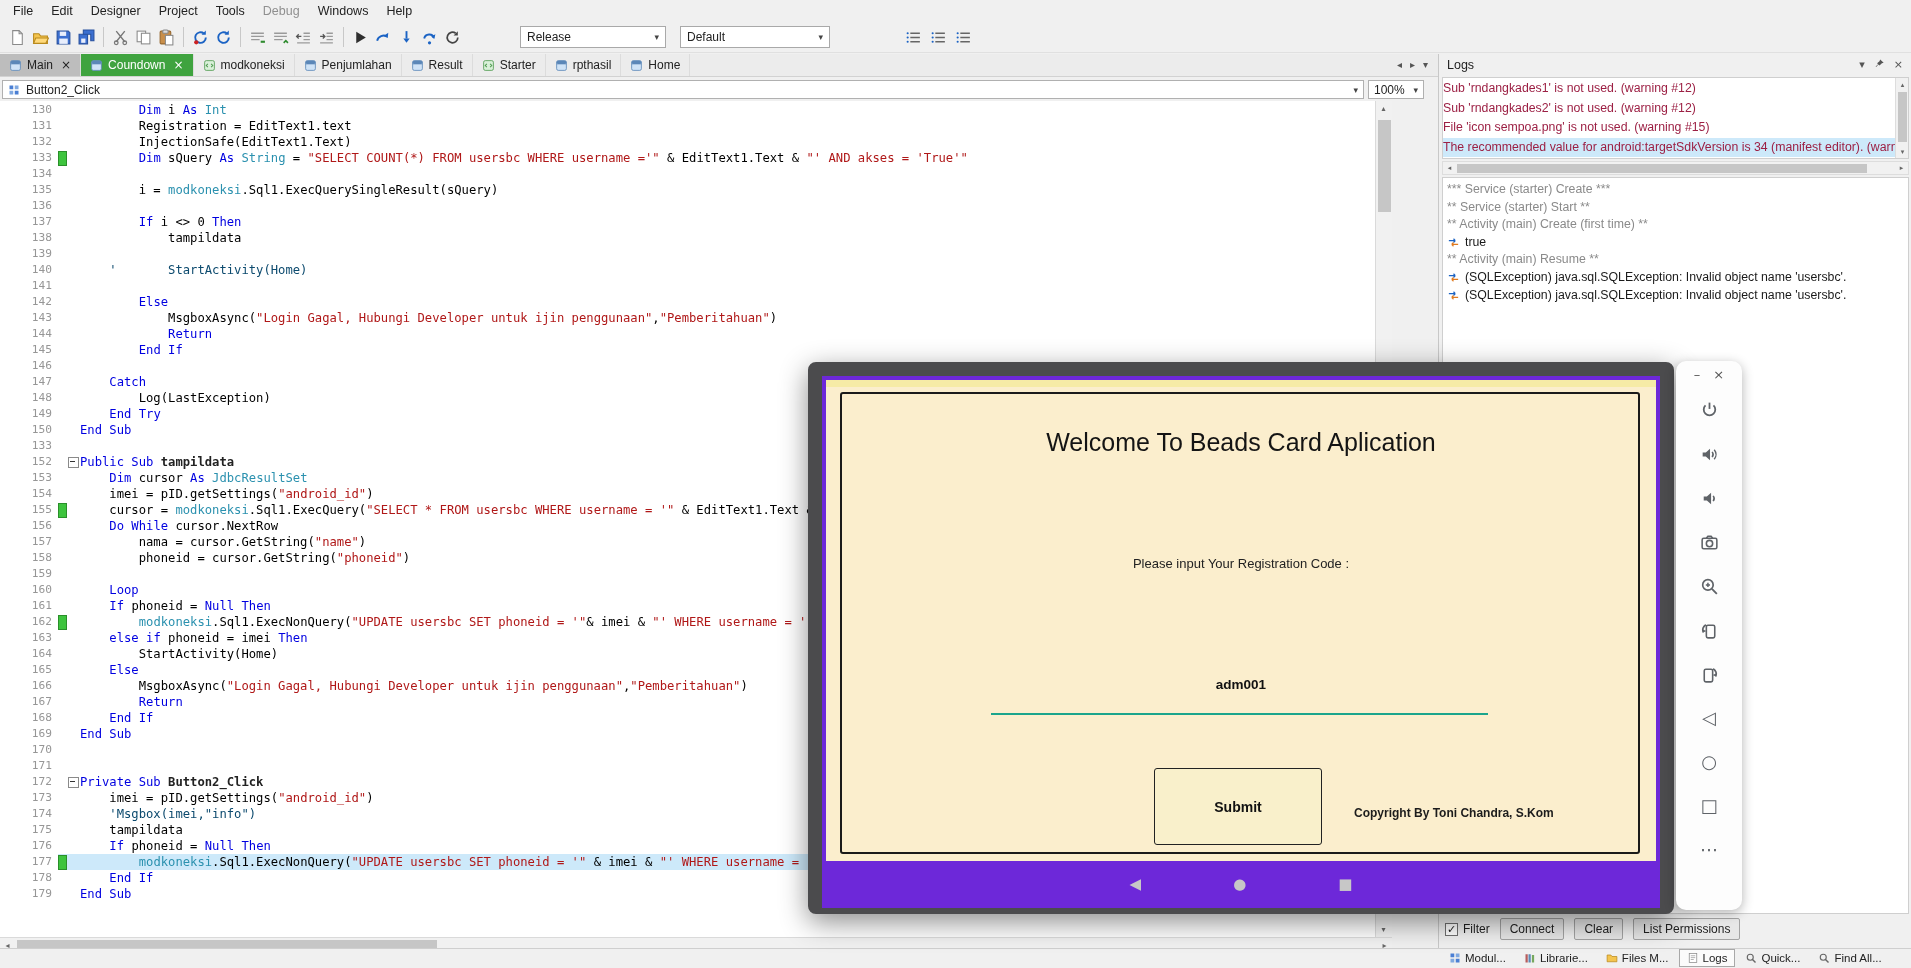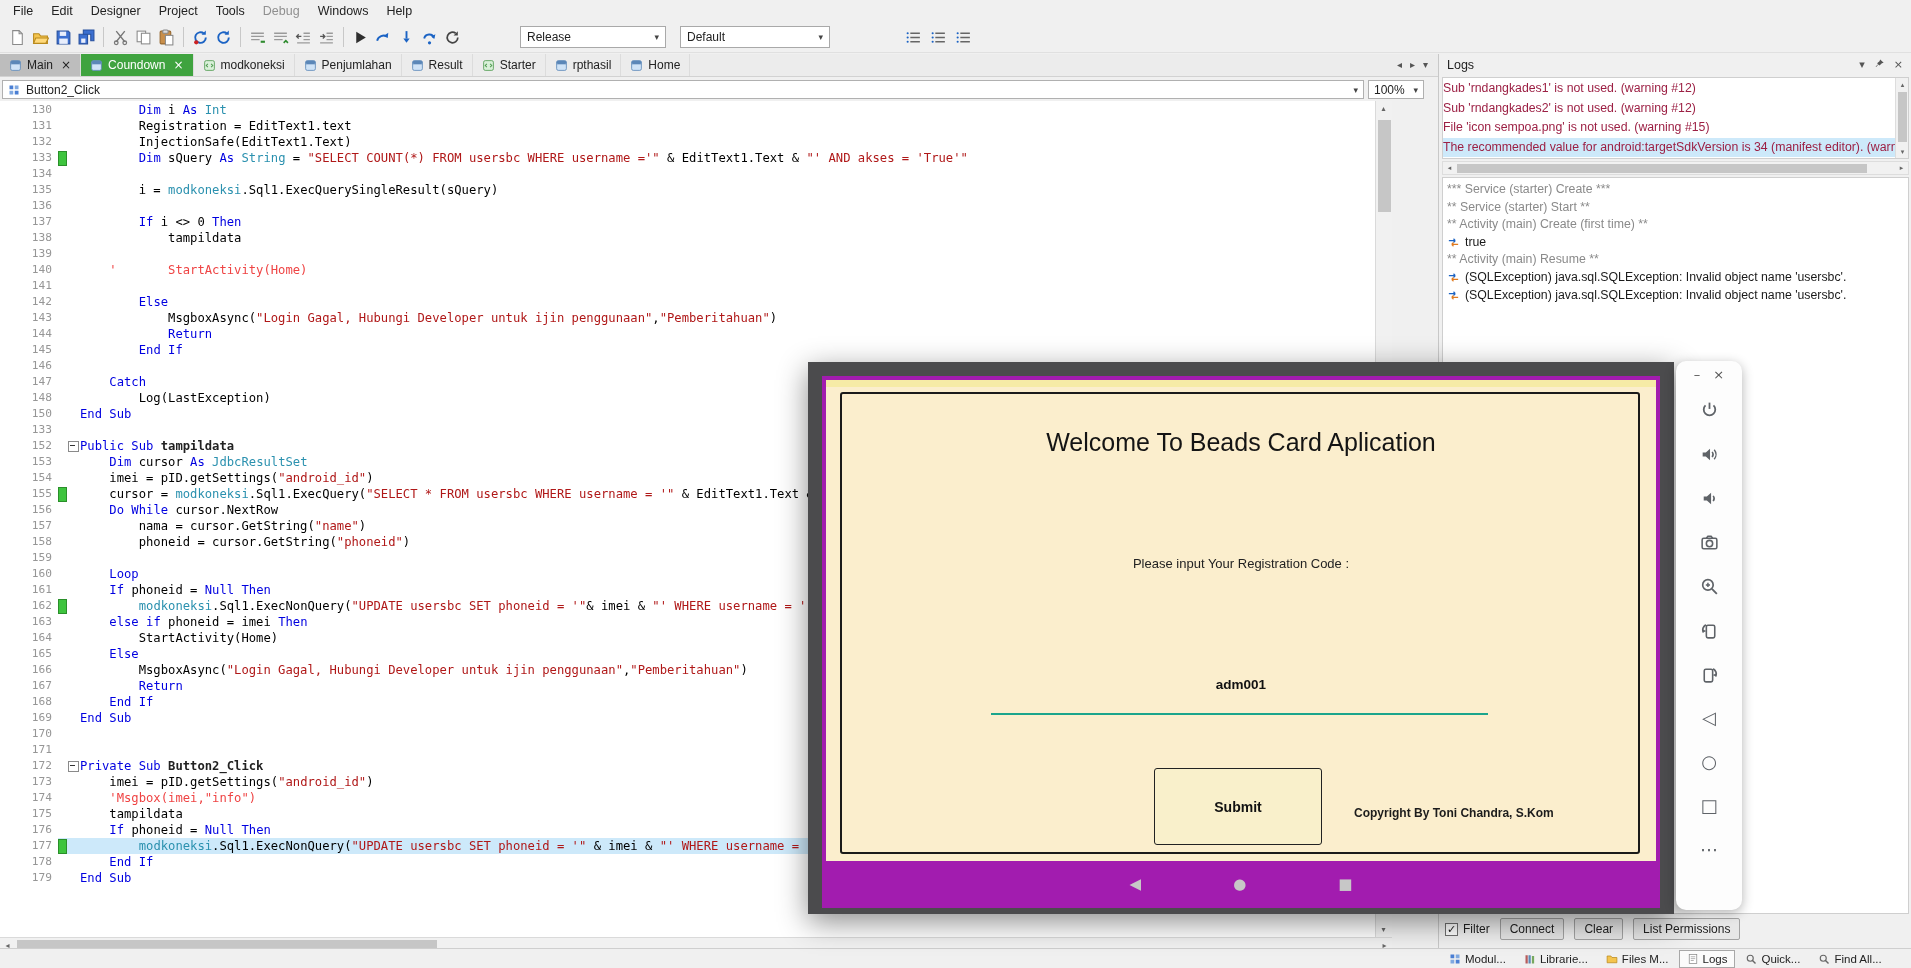--- a/index.html
+++ b/index.html
@@ -51,21 +51,21 @@
 .cl .fold{flex:0 0 13px;position:relative}
 .cl .fold.box::before{content:"";position:absolute;left:1px;top:3px;width:9px;height:9px;border:1px solid #8a8a8a;background:#fff}
 .cl .fold.box::after{content:"";position:absolute;left:3px;top:7px;width:5px;height:1px;background:#333}
 .cl.sel{background:#cde9fa}
 .cl.sel .ln{background:#fff}
 .codetext{white-space:pre}
 .codetext .p{color:#000}
 .codetext .k{color:#0000e0}
 .codetext .t{color:#2b91af}
 .codetext .s{color:#b01818}
-.codetext .c{color:#ef4444}
+.codetext .c{color:#0c4a6e}
 .codetext .b{font-weight:bold}
 
 
 #editor-vsb{position:absolute;left:1375px;top:101px;width:17px;height:836px;background:#f1f1f1;border-left:1px solid #dadada}
 #editor-hsb{position:absolute;left:0;top:937px;width:1392px;height:15px;background:#f1f1f1;border-top:1px solid #dadada}
 .sb-arrow{position:absolute;width:15px;height:15px;display:flex;align-items:center;justify-content:center;color:#666;font-size:8px}
 #vsb-thumb{position:absolute;left:2px;top:19px;width:13px;height:92px;background:#c6c6c6}
 #hsb-thumb{position:absolute;left:17px;top:2px;width:420px;height:11px;background:#c6c6c6}
 
 
@@ -87,27 +87,27 @@
 .log.info .ltext{color:#8a8a8a}
 .log.device .ltext{color:#1a1a1a}
 .licon svg{width:13px;height:13px;display:block}
 #logs-controls{position:absolute;left:6px;bottom:8px;display:flex;align-items:center;gap:10px}
 .chk{width:13px;height:13px;border:1px solid #707070;background:#fff;display:inline-flex;align-items:center;justify-content:center;font-size:11px;color:#1b1b1b}
 #filter-wrap{display:flex;align-items:center;gap:5px}
 .btn{height:22px;padding:0 9px;background:#e7e7e7;border:1px solid #a3a3a3;border-radius:2px;font-size:12px;display:inline-flex;align-items:center}
 
 
 #statusbar{position:absolute;left:0;top:948px;width:1911px;height:20px;background:#f0f0f0;border-top:1px solid #cfcfcf;display:flex;align-items:center}
-#status-tabs{display:flex;align-items:center;margin-left:1441px;gap:2px;height:100%}
+#status-tabs{display:flex;align-items:flex-start;margin-left:1441px;gap:2px;height:100%}
 .stab{display:flex;align-items:center;gap:4px;padding:0 7px;height:18px;font-size:11.5px;white-space:nowrap;border:1px solid transparent}
 .stab.active{background:#fbfbfb;border:1px solid #a8a8a8}
 .sicon svg{width:12px;height:12px;display:block}
 
 
-#emu{position:absolute;left:808px;top:362px;width:866px;height:552px;background:#a21caf;border:14px solid #4b4b4d;border-bottom-width:6px;border-radius:0;box-shadow:0 8px 28px rgba(0,0,0,.45);z-index:30}
+#emu{position:absolute;left:808px;top:362px;width:866px;height:552px;background:#6d28d9;border:14px solid #4b4b4d;border-bottom-width:6px;border-radius:8px;box-shadow:0 8px 28px rgba(0,0,0,.45);z-index:30}
 #emu-screen{position:absolute;left:4px;top:4px;width:830px;height:481px;background:#fbeecd;overflow:hidden}
 #scr-topband{position:absolute;left:0;top:0;width:100%;height:7px;background:#f6eba6}
 #scr-border{position:absolute;left:14px;top:12px;right:16px;bottom:7px;border:2px solid #1a1a1a;border-radius:3px}
 #scr-title{position:absolute;left:0;top:48px;width:100%;text-align:center;font-size:25px;font-weight:500;color:#141414}
 #scr-prompt{position:absolute;left:0;top:176px;width:100%;text-align:center;font-size:13px;color:#222}
 #reg-value{position:absolute;left:0;top:297px;width:100%;text-align:center;font-size:13.5px;font-weight:bold;color:#111}
 #reg-underline{position:absolute;left:165px;top:333px;width:497px;height:2px;background:#1aa58c}
 #submit-btn{position:absolute;left:328px;top:388px;width:168px;height:77px;background:#f9f0cb;border:1.5px solid #222;border-radius:3px;display:flex;align-items:center;justify-content:center;font-size:14px;font-weight:bold;color:#111}
 #scr-copyright{position:absolute;left:528px;top:426px;font-size:12px;font-weight:bold;color:#1c1c1c}
 #emu-nav{position:absolute;left:0;top:485px;width:838px;height:47px;display:flex;align-items:center;justify-content:center;gap:92px}
@@ -419,20 +419,21 @@
         <div class="cl"><span class="ln">139</span><span class="mk"></span><span class="fold"></span><span class="codetext"></span></div>
         <div class="cl"><span class="ln">140</span><span class="mk"></span><span class="fold"></span><span class="codetext"><span class="c">    '       StartActivity(Home)</span></span></div>
         <div class="cl"><span class="ln">141</span><span class="mk"></span><span class="fold"></span><span class="codetext"></span></div>
         <div class="cl"><span class="ln">142</span><span class="mk"></span><span class="fold"></span><span class="codetext"><span class="p">        </span><span class="k">Else</span></span></div>
         <div class="cl"><span class="ln">143</span><span class="mk"></span><span class="fold"></span><span class="codetext"><span class="p">            MsgboxAsync(</span><span class="s">"Login Gagal, Hubungi Developer untuk ijin penggunaan"</span><span class="p">,</span><span class="s">"Pemberitahuan"</span><span class="p">)</span></span></div>
         <div class="cl"><span class="ln">144</span><span class="mk"></span><span class="fold"></span><span class="codetext"><span class="p">            </span><span class="k">Return</span></span></div>
         <div class="cl"><span class="ln">145</span><span class="mk"></span><span class="fold"></span><span class="codetext"><span class="p">        </span><span class="k">End If</span></span></div>
         <div class="cl"><span class="ln">146</span><span class="mk"></span><span class="fold"></span><span class="codetext"></span></div>
         <div class="cl"><span class="ln">147</span><span class="mk"></span><span class="fold"></span><span class="codetext"><span class="p">    </span><span class="k">Catch</span></span></div>
         <div class="cl"><span class="ln">148</span><span class="mk"></span><span class="fold"></span><span class="codetext"><span class="p">        Log(LastException)</span></span></div>
+        <div class="cl"><span class="ln">149</span><span class="mk"></span><span class="fold"></span><span class="codetext"><span class="p">    </span><span class="k">End Try</span></span></div>
         <div class="cl"><span class="ln">150</span><span class="mk"></span><span class="fold"></span><span class="codetext"><span class="k">End Sub</span></span></div>
         <div class="cl"><span class="ln">133</span><span class="mk"></span><span class="fold"></span><span class="codetext"></span></div>
         <div class="cl"><span class="ln">152</span><span class="mk"></span><span class="fold box"></span><span class="codetext"><span class="k">Public Sub</span><span class="p"> </span><span class="b">tampildata</span></span></div>
         <div class="cl"><span class="ln">153</span><span class="mk"></span><span class="fold"></span><span class="codetext"><span class="p">    </span><span class="k">Dim</span><span class="p"> cursor </span><span class="k">As</span><span class="p"> </span><span class="t">JdbcResultSet</span></span></div>
         <div class="cl"><span class="ln">154</span><span class="mk"></span><span class="fold"></span><span class="codetext"><span class="p">    imei = pID.getSettings(</span><span class="s">"android_id"</span><span class="p">)</span></span></div>
         <div class="cl marked"><span class="ln">155</span><span class="mk"></span><span class="fold"></span><span class="codetext"><span class="p">    cursor = </span><span class="t">modkoneksi</span><span class="p">.Sql1.ExecQuery(</span><span class="s">"SELECT * FROM usersbc WHERE username = '"</span><span class="p"> &amp; EditText1.Text &amp; </span><span class="s">"'"</span><span class="p">)</span></span></div>
         <div class="cl"><span class="ln">156</span><span class="mk"></span><span class="fold"></span><span class="codetext"><span class="p">    </span><span class="k">Do While</span><span class="p"> cursor.NextRow</span></span></div>
         <div class="cl"><span class="ln">157</span><span class="mk"></span><span class="fold"></span><span class="codetext"><span class="p">        nama = cursor.GetString(</span><span class="s">"name"</span><span class="p">)</span></span></div>
         <div class="cl"><span class="ln">158</span><span class="mk"></span><span class="fold"></span><span class="codetext"><span class="p">        phoneid = cursor.GetString(</span><span class="s">"phoneid"</span><span class="p">)</span></span></div>
         <div class="cl"><span class="ln">159</span><span class="mk"></span><span class="fold"></span><span class="codetext"></span></div>

